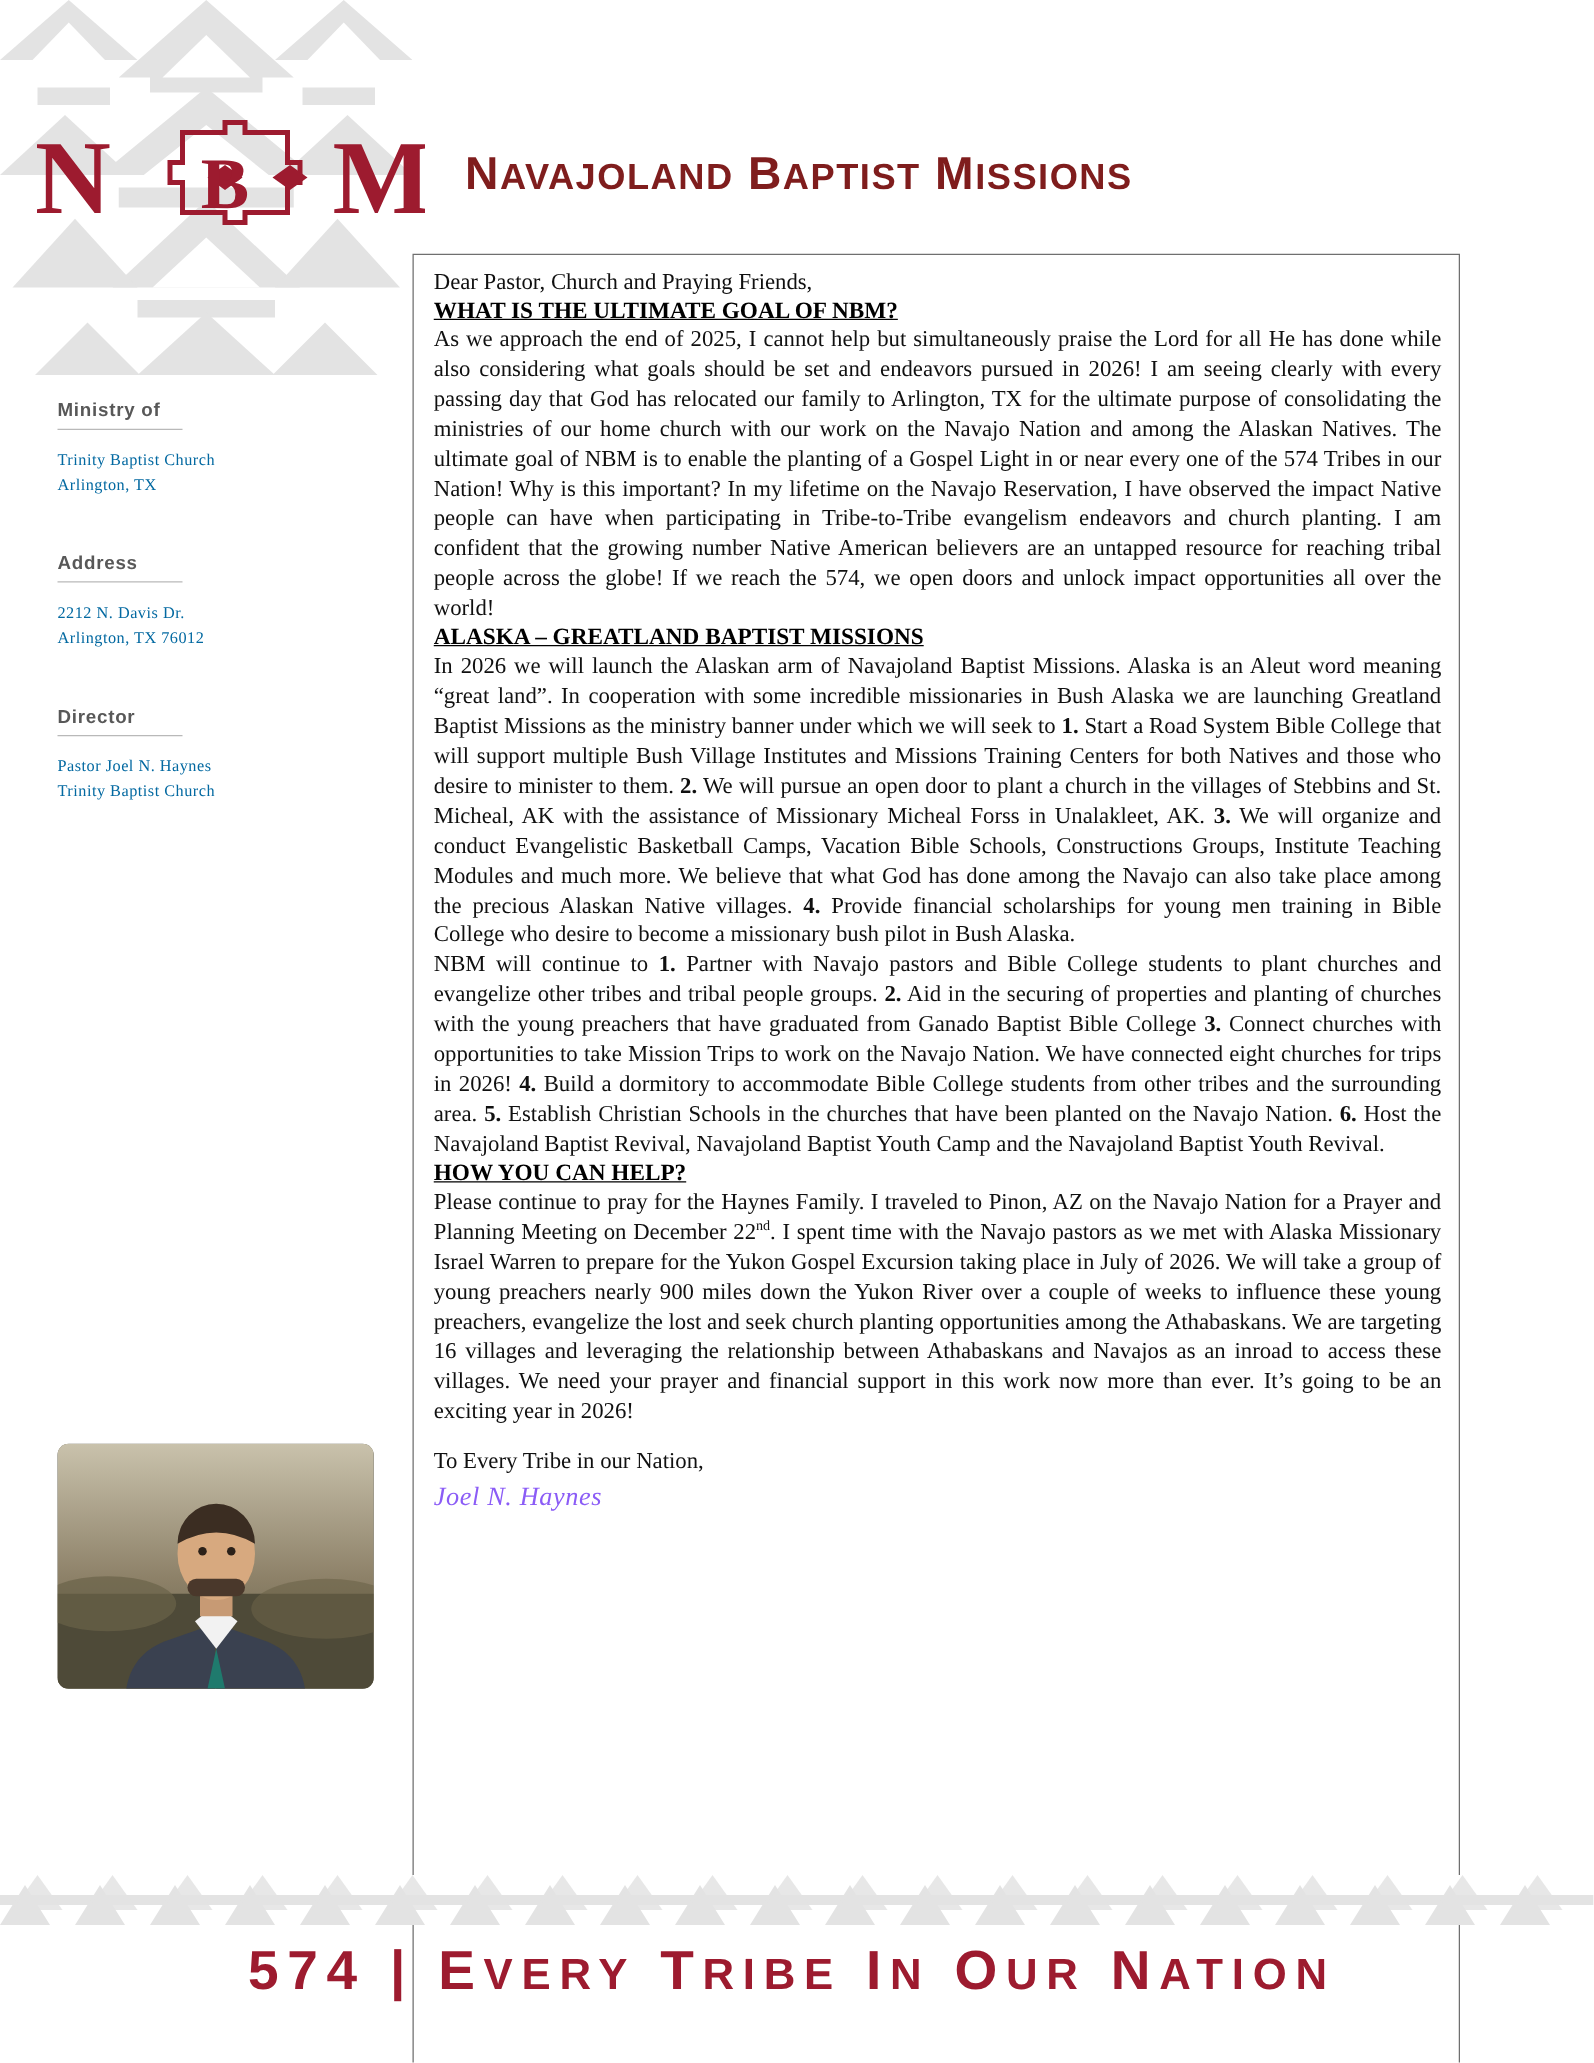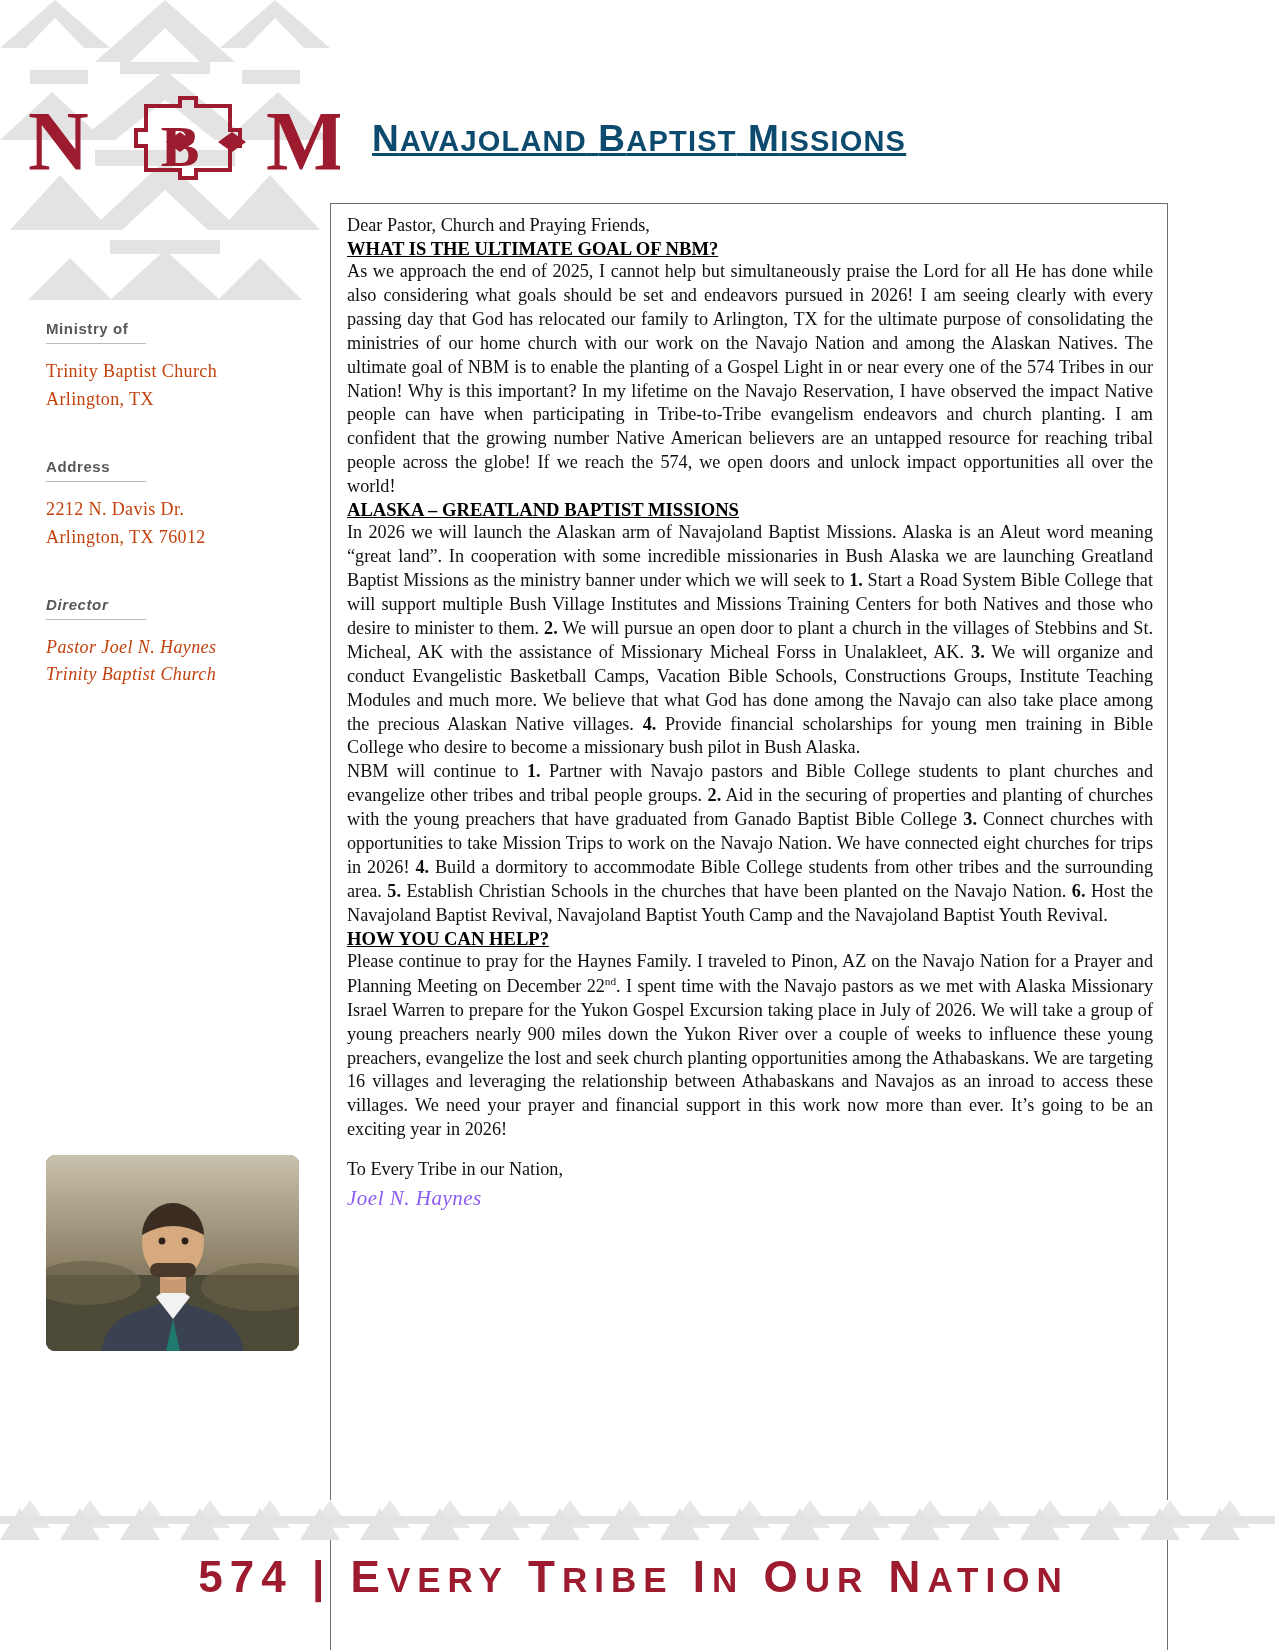--- a/index.html
+++ b/index.html
@@ -40,25 +40,24 @@
     width: 312px;
     height: 92px;
   }
   .org-title {
     position: absolute;
     left: 372px;
     top: 118px;
     font-family: "Liberation Sans", sans-serif;
     font-size: 37px;
     font-weight: bold;
-    color: #0c4a6e;
+    color: #7f1d1d;
     letter-spacing: 1.2px;
     z-index: 3;
     white-space: nowrap;
-    text-decoration: underline;
   }
   .org-title .small-caps {
     font-size: 29px;
   }
 
   
   .sidebar {
     position: absolute;
     left: 46px;
     top: 320px;
@@ -75,31 +74,30 @@
     margin-bottom: 6px;
   }
   .side-rule {
     width: 100px;
     height: 1px;
     background: #b9b9b9;
     margin-bottom: 14px;
   }
   .side-text {
     font-family: "Liberation Serif", serif;
-    font-size: 18px;
-    color: #c2410c;
+    font-size: 13px;
+    color: #0369a1;
     line-height: 1.55;
     letter-spacing: 0.4px;
   }
   .side-group {
     margin-bottom: 44px;
   }
   .side-group.tight {
     margin-bottom: 20px;
-    font-style: italic;
   }
 
   
   .portrait {
     position: absolute;
     left: 46px;
     top: 1155px;
     width: 253px;
     height: 196px;
     border-radius: 9px;

